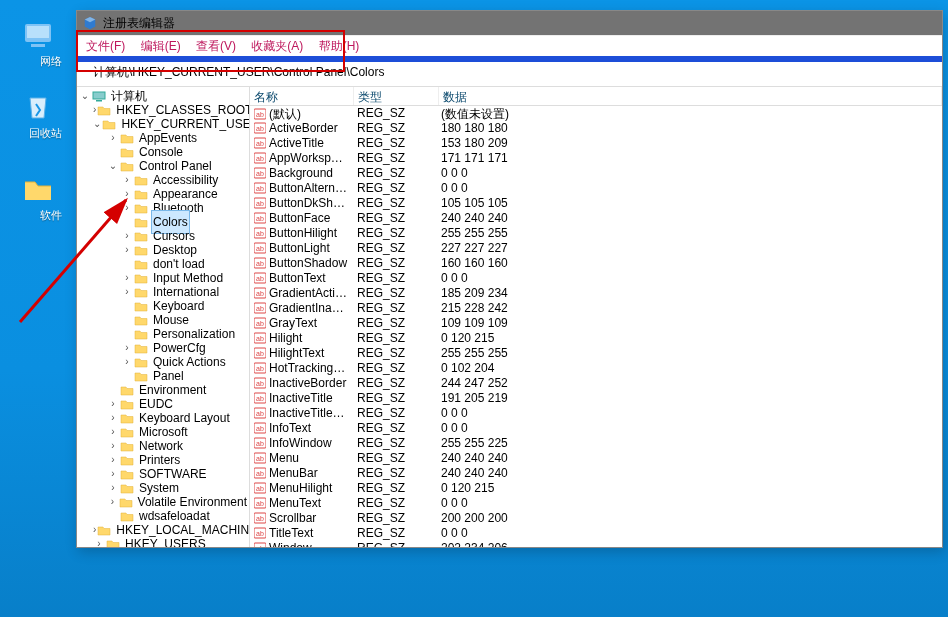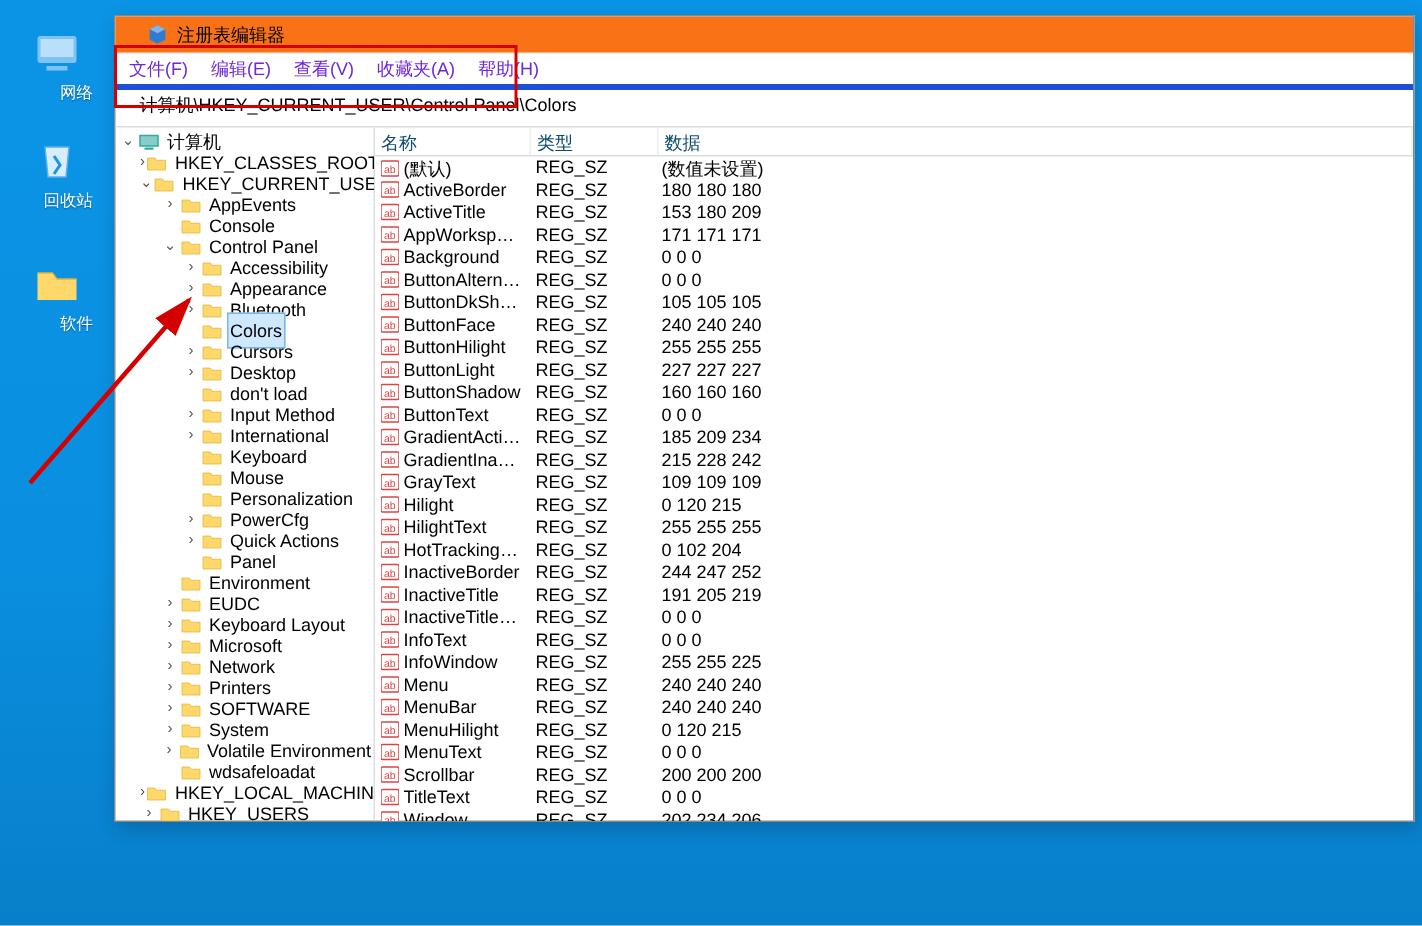--- a/index.html
+++ b/index.html
@@ -2,23 +2,23 @@
 <html><head>
 <meta charset="utf-8">
 <style>
   html,body{margin:0;padding:0;width:948px;height:617px;font-family:"Microsoft YaHei","Segoe UI",sans-serif;font-size:12px;overflow:hidden}
   body{background:linear-gradient(180deg,#0b94e6 0%,#0a8fe0 60%,#087fc9 100%);position:relative}
   .desktop-icon{position:absolute;left:14px;width:48px;text-align:right;color:#fff;text-shadow:0 1px 1px rgba(0,0,0,.4)}
   .desktop-icon .di-img{width:34px;height:34px;margin:0 auto 2px;border-radius:4px;display:flex;align-items:center;justify-content:center}
   .desktop-icon .di-lbl{font-size:11px}
   
   .win{position:absolute;left:76px;top:10px;width:865px;height:536px;background:#fff;border:1px solid #888;box-shadow:2px 4px 12px rgba(0,0,0,.2);display:flex;flex-direction:column}
-  .titlebar{height:24px;background:#f97316;border-bottom:1px solid #eee;display:flex;align-items:center;padding:0 21px;font-size:12px}
+  .titlebar{height:24px;background:#737373;border-bottom:1px solid #eee;display:flex;align-items:center;padding:0 6px;font-size:12px}
   .titlebar .tb-icon{width:14px;height:14px;margin-right:6px}
-  .menubar{height:20px;padding:0 3px;border-bottom:4px solid #1d4ed8;font-size:12px;color:#6d28d9}
+  .menubar{height:20px;padding:0 3px;border-bottom:6px solid #1d4ed8;font-size:12px;color:#be185d}
   .menubar span{display:inline-block;padding:2px 6px}
   .addr{height:20px;border-bottom:1px solid #ddd;padding:2px 16px;font-size:12px}
   .body{flex:1;display:flex;overflow:hidden}
   .tree{width:170px;border-right:1px solid #ddd;overflow:auto;padding:2px 0 2px 2px;line-height:14px}
   .list{flex:1;overflow:auto}
   .colhead{display:flex;border-bottom:1px solid #ddd;height:18px;font-size:12px;color:#0c4a6e;position:sticky;top:0;background:#fff}
   .colhead div{border-right:1px solid #eee;padding:2px 4px}
   .c1{width:95px}
   .c2{width:76px}
   .c3{flex:1}

